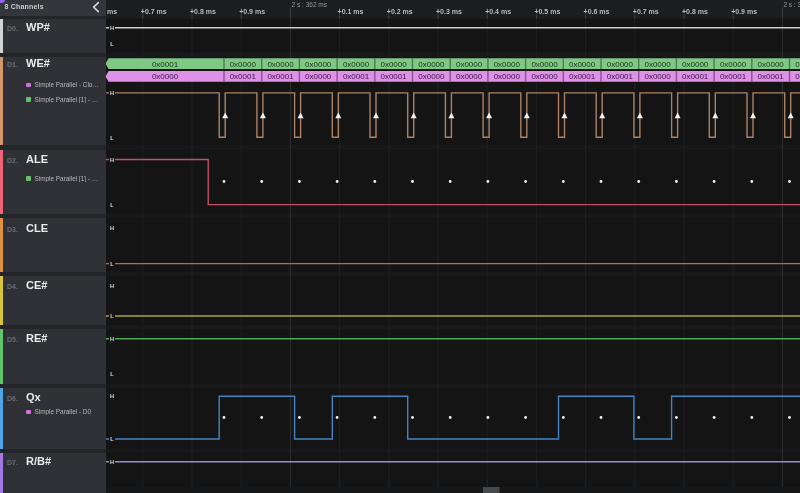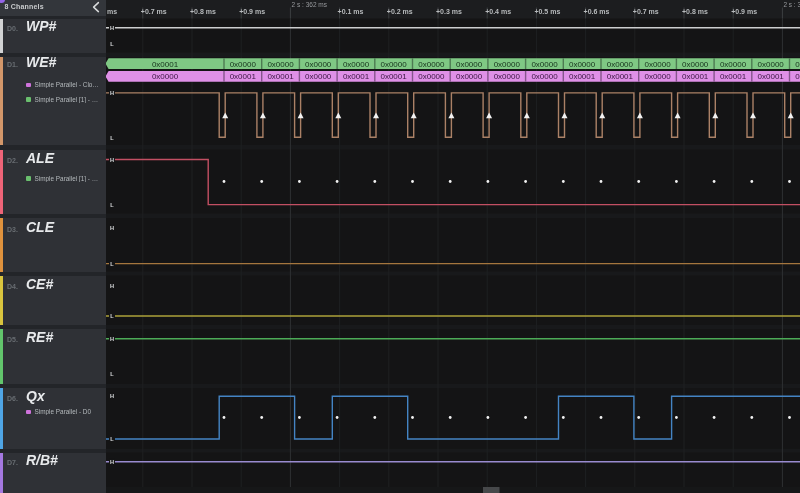--- a/index.html
+++ b/index.html
@@ -7,21 +7,21 @@
 #wave { position:absolute; left:0; top:0; }
 #side { position:absolute; left:0; top:0; width:106px; height:493px; background:#2f3136; }
 .hdr { position:absolute; left:0; top:0; width:106px; height:16px; background:#33363b; }
 .hdrtxt { position:absolute; left:4.5px; top:2.5px; font-size:7px; font-weight:bold; color:#caccce; letter-spacing:0.2px; }
 .chev { position:absolute; left:90px; top:0.5px; }
 .pcircle { position:absolute; left:-2px; top:-4px; width:7px; height:7px; border-radius:50%; background:#9565e8; }
 .rowbg { position:absolute; left:0; width:106px; background:#2f3136; }
 .strip { position:absolute; left:0; top:0; width:2.5px; height:100%; }
 .chlab { position:absolute; left:0; width:106px; height:11px; line-height:11px; white-space:nowrap; }
 .dnum { display:inline-block; margin-left:7px; width:19px; font-size:7px; font-weight:bold; color:#686d72; }
-.dname { display:inline-block; font-size:14px; font-weight:bold; color:#e8eaec;font-style:italic; }
+.dname { display:inline-block; font-size:11px; font-weight:bold; color:#e8eaec; }
 .anrow { position:absolute; left:26px; height:8px; line-height:8px; white-space:nowrap; overflow:hidden; max-width:78px; }
 .sq { display:inline-block; width:4.5px; height:4.5px; border-radius:1px; vertical-align:middle; margin-right:4px; }
 .antext { font-size:6.4px; color:#b4b9bc; vertical-align:middle; }
 #side { background:#232529; }
 </style></head>
 <body>
 <div id="app">
 <svg id="wave" width="800" height="493" viewBox="0 0 800 493">
 <rect x="0" y="0" width="800" height="493" fill="#141415"></rect>
 <rect x="106" y="0" width="694" height="18.5" fill="#1c1d1f"></rect>

